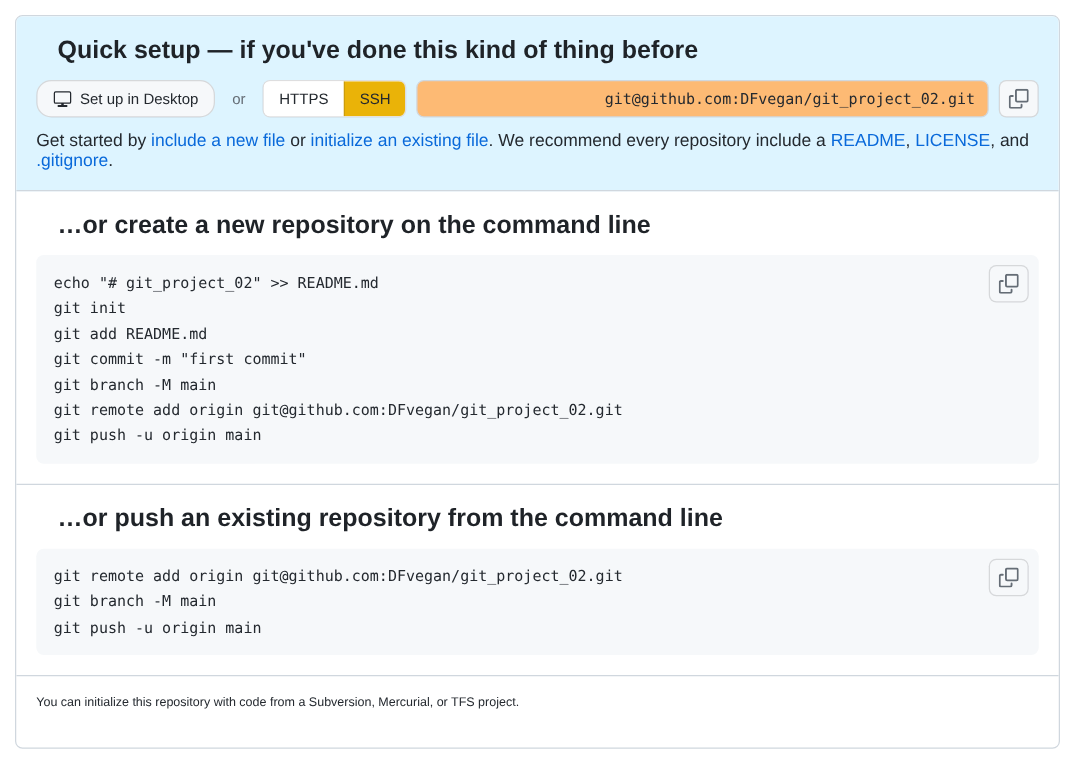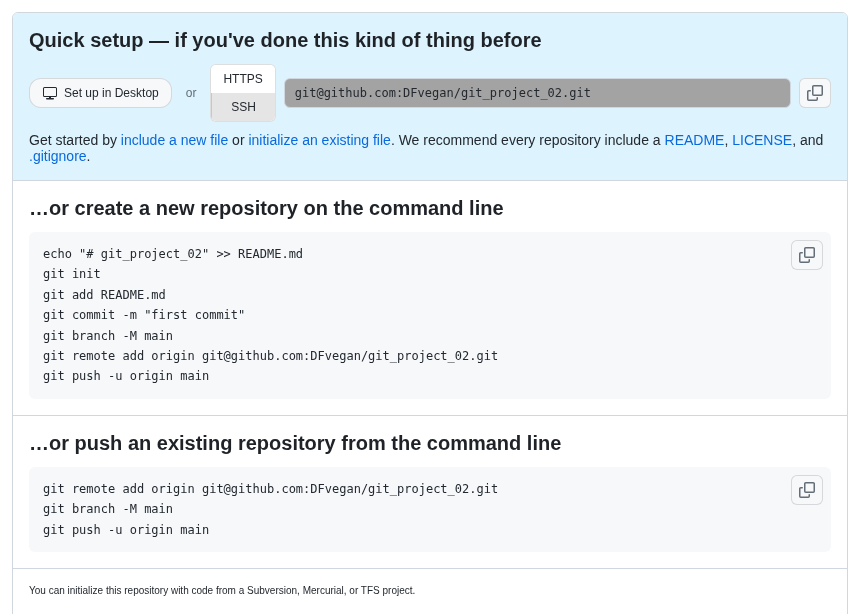--- a/index.html
+++ b/index.html
@@ -18,21 +18,21 @@
     overflow: hidden;
   }
   .quick-setup {
     background: #ddf4ff;
     padding: 16px;
     border-bottom: 1px solid #d0d7de;
   }
   h2 {
     font-size: 20px;
     font-weight: 600;
-    margin: 0 0 12px 0;
+    margin: 0 0 12px 17px;
     color: #1f2328;
   }
   .setup-row {
     display: flex;
     align-items: center;
     gap: 8px;
     margin-bottom: 10px;
   }
   .btn {
     display: inline-flex;
@@ -53,48 +53,48 @@
     font-size: 12px;
     color: #656d76;
     padding: 0 6px;
   }
   .btn-group {
     display: inline-flex;
     border: 1px solid rgba(31,35,40,0.15);
     border-radius: 6px;
     overflow: hidden;
     background: #ffffff;
-    flex-direction: column;
   }
   .btn-group .tab-btn {
     padding: 4px 12px;
     font-size: 12px;
     font-weight: 500;
     line-height: 20px;
     background: #ffffff;
     border: none;
     cursor: pointer;
     color: #24292f;
   }
   .btn-group .tab-btn + .tab-btn {
     border-left: 1px solid rgba(31,35,40,0.15);
   }
   .btn-group .tab-btn.active {
-    background: #e5e5e5;
+    background: #eab308;
   }
   .url-input {
     flex: 1;
     padding: 4px 10px;
     font-size: 12px;
     font-family: ui-monospace, SFMono-Regular, "SF Mono", Menlo, Consolas, monospace;
     line-height: 20px;
-    background: #a3a3a3;
+    background: #fdba74;
     border: 1px solid #d0d7de;
     border-radius: 6px;
     color: #24292f;
+    text-align: right;
   }
   .copy-btn {
     width: 32px;
     height: 30px;
     padding: 0;
     display: inline-flex;
     align-items: center;
     justify-content: center;
     background: #f6f8fa;
     border: 1px solid rgba(31,35,40,0.15);

